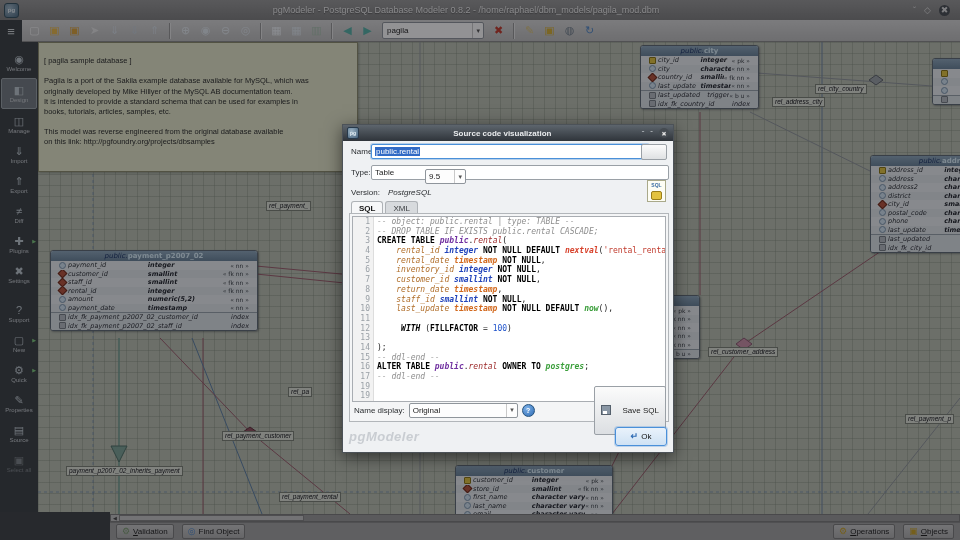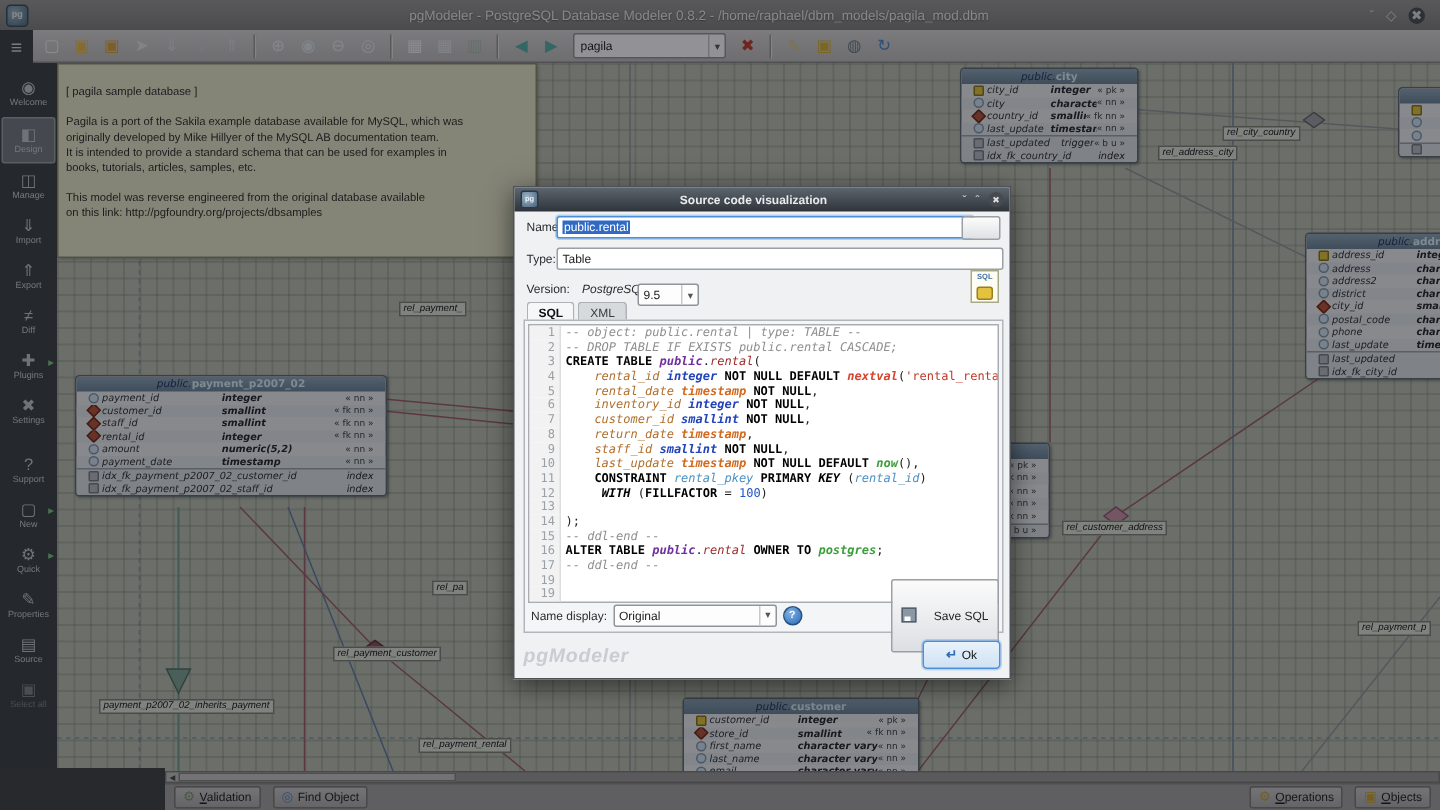--- a/index.html
+++ b/index.html
@@ -120,21 +120,21 @@
   .dlg-close{width:10px;height:10px;border-radius:50%;background:#454b51;color:#e0e0e0;
     display:flex;align-items:center;justify-content:center;font-size:6px;}
 
   .fld-label{position:absolute;left:8px;font-size:8px;color:#2b2e31;}
   .input{position:absolute;height:13px;background:#fff;border:1px solid #9aa0a6;border-radius:2px;
     font-size:8px;display:flex;align-items:center;padding:0 3px;color:#222;}
   .input.focus{border-color:#4a90d9;box-shadow:0 0 0 1px rgba(74,144,217,.35);}
   .input .sel{background:#316ac5;color:#fff;padding:0 1px;}
   .mini-btn{position:absolute;width:24px;height:14px;background:linear-gradient(#fcfcfc,#dfe1e3);
     border:1px solid #9aa0a6;border-radius:2px;}
-  .ver-combo{position:absolute;left:82px;top:64px;width:36px;height:13px;padding-left:3px;}
+  .ver-combo{position:absolute;left:82px;top:44px;width:36px;height:13px;padding-left:3px;}
   .sql-doc{position:absolute;right:7px;top:55px;width:17px;height:20px;background:#fdfdf4;
     border:1px solid #a9a98a;font-size:5px;color:#3b6ea5;font-weight:bold;text-align:center;line-height:8px;}
   .sql-doc i{display:block;margin:2px auto 0;width:9px;height:7px;background:#e3c23f;
     border:1px solid #9a7e1a;border-radius:2px;}
 
   .tabs{position:absolute;left:8px;top:76px;display:flex;}
   .tab{height:12px;padding:0 7px;font-size:8px;display:flex;align-items:center;
     border:1px solid #aeb2b6;border-bottom:none;background:#d7dadd;color:#3a3d40;
     border-radius:3px 3px 0 0;margin-right:2px;}
   .tab.active{background:#f6f7f8;font-weight:bold;color:#111;position:relative;top:0;}
@@ -702,21 +702,21 @@
           <div class="cl"><span class="ln">1</span><span class="cs"><span class="tk-cm">-- object: public.rental | type: TABLE --</span></span></div>
           <div class="cl"><span class="ln">2</span><span class="cs"><span class="tk-cm">-- DROP TABLE IF EXISTS public.rental CASCADE;</span></span></div>
           <div class="cl"><span class="ln">3</span><span class="cs"><span class="tk-kw">CREATE TABLE </span><span class="tk-sch">public</span><span class="tk-pl">.</span><span class="tk-tbl">rental</span><span class="tk-pl">(</span></span></div>
           <div class="cl"><span class="ln">4</span><span class="cs"><span class="tk-pl">    </span><span class="tk-col">rental_id</span><span class="tk-pl"> </span><span class="tk-ty">integer</span><span class="tk-kw"> NOT NULL DEFAULT </span><span class="tk-fnr">nextval</span><span class="tk-pl">(</span><span class="tk-str">'rental_rental_id_seq'</span></span></div>
           <div class="cl"><span class="ln">5</span><span class="cs"><span class="tk-pl">    </span><span class="tk-col">rental_date</span><span class="tk-pl"> </span><span class="tk-tyo">timestamp</span><span class="tk-kw"> NOT NULL</span><span class="tk-pl">,</span></span></div>
           <div class="cl"><span class="ln">6</span><span class="cs"><span class="tk-pl">    </span><span class="tk-col">inventory_id</span><span class="tk-pl"> </span><span class="tk-ty">integer</span><span class="tk-kw"> NOT NULL</span><span class="tk-pl">,</span></span></div>
           <div class="cl"><span class="ln">7</span><span class="cs"><span class="tk-pl">    </span><span class="tk-col">customer_id</span><span class="tk-pl"> </span><span class="tk-ty">smallint</span><span class="tk-kw"> NOT NULL</span><span class="tk-pl">,</span></span></div>
           <div class="cl"><span class="ln">8</span><span class="cs"><span class="tk-pl">    </span><span class="tk-col">return_date</span><span class="tk-pl"> </span><span class="tk-tyo">timestamp</span><span class="tk-pl">,</span></span></div>
           <div class="cl"><span class="ln">9</span><span class="cs"><span class="tk-pl">    </span><span class="tk-col">staff_id</span><span class="tk-pl"> </span><span class="tk-ty">smallint</span><span class="tk-kw"> NOT NULL</span><span class="tk-pl">,</span></span></div>
           <div class="cl"><span class="ln">10</span><span class="cs"><span class="tk-pl">    </span><span class="tk-col">last_update</span><span class="tk-pl"> </span><span class="tk-tyo">timestamp</span><span class="tk-kw"> NOT NULL DEFAULT </span><span class="tk-fng">now</span><span class="tk-pl">(),</span></span></div>
-          <div class="cl"><span class="ln">11</span><span class="cs"><span class="tk-pl">    </span><span class="tk-kw">CONSTRAINT </span><span class="tk-ref">rental_pkey</span><span class="tk-kw"> PRIMARY </span><span class="tk-kwi">KEY</span><span class="tk-pl"> (</span><span class="tk-ref">rental_id</span><span class="tk-pl">)</span></span></div>
+          <div class="cl"><span class="ln">11</span></div>
           <div class="cl"><span class="ln">12</span><span class="cs"><span class="tk-pl">     </span><span class="tk-kwi">WITH</span><span class="tk-pl"> (</span><span class="tk-kw">FILLFACTOR</span><span class="tk-pl"> = </span><span class="tk-num">100</span><span class="tk-pl">)</span></span></div>
           <div class="cl"><span class="ln">13</span><span class="cs"></span></div>
           <div class="cl"><span class="ln">14</span><span class="cs"><span class="tk-pl">);</span></span></div>
           <div class="cl"><span class="ln">15</span><span class="cs"><span class="tk-cm">-- ddl-end --</span></span></div>
           <div class="cl"><span class="ln">16</span><span class="cs"><span class="tk-kw">ALTER TABLE </span><span class="tk-sch">public</span><span class="tk-pl">.</span><span class="tk-tbl">rental</span><span class="tk-kw"> OWNER TO </span><span class="tk-fng">postgres</span><span class="tk-pl">;</span></span></div>
           <div class="cl"><span class="ln">17</span><span class="cs"><span class="tk-cm">-- ddl-end --</span></span></div>
           <div class="cl"><span class="ln">19</span><span class="cs"></span></div>
           <div class="cl"><span class="ln">19</span><span class="cs"></span></div>
         </div>
       <div class="cd-row">

